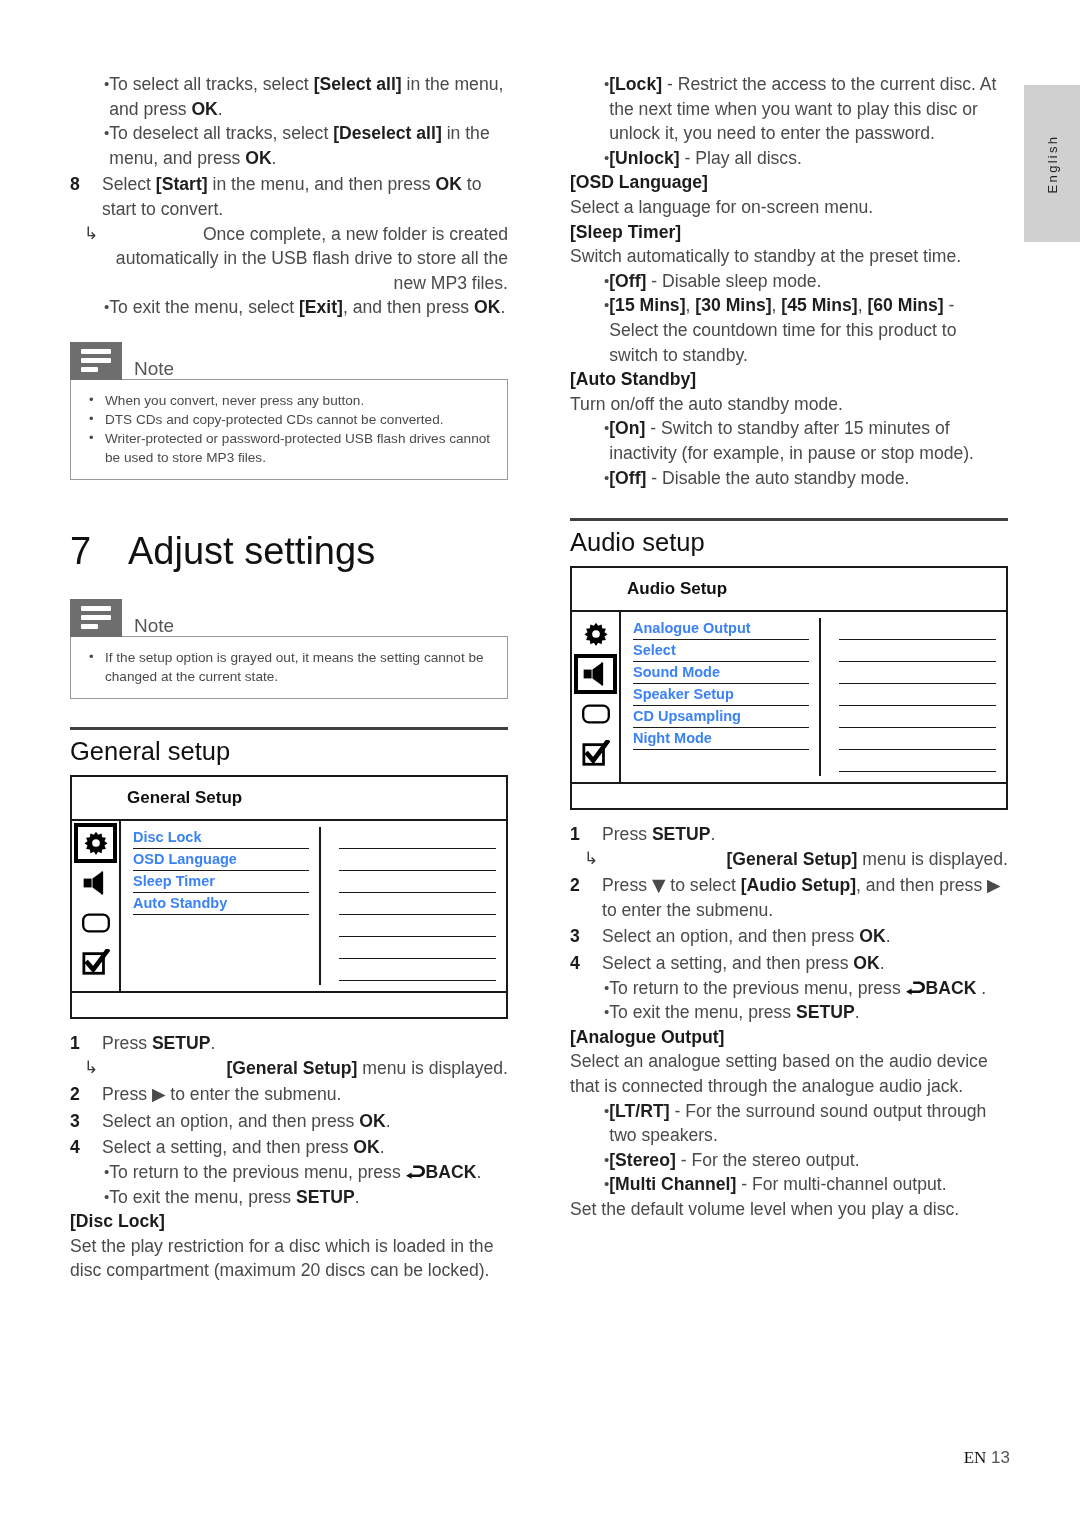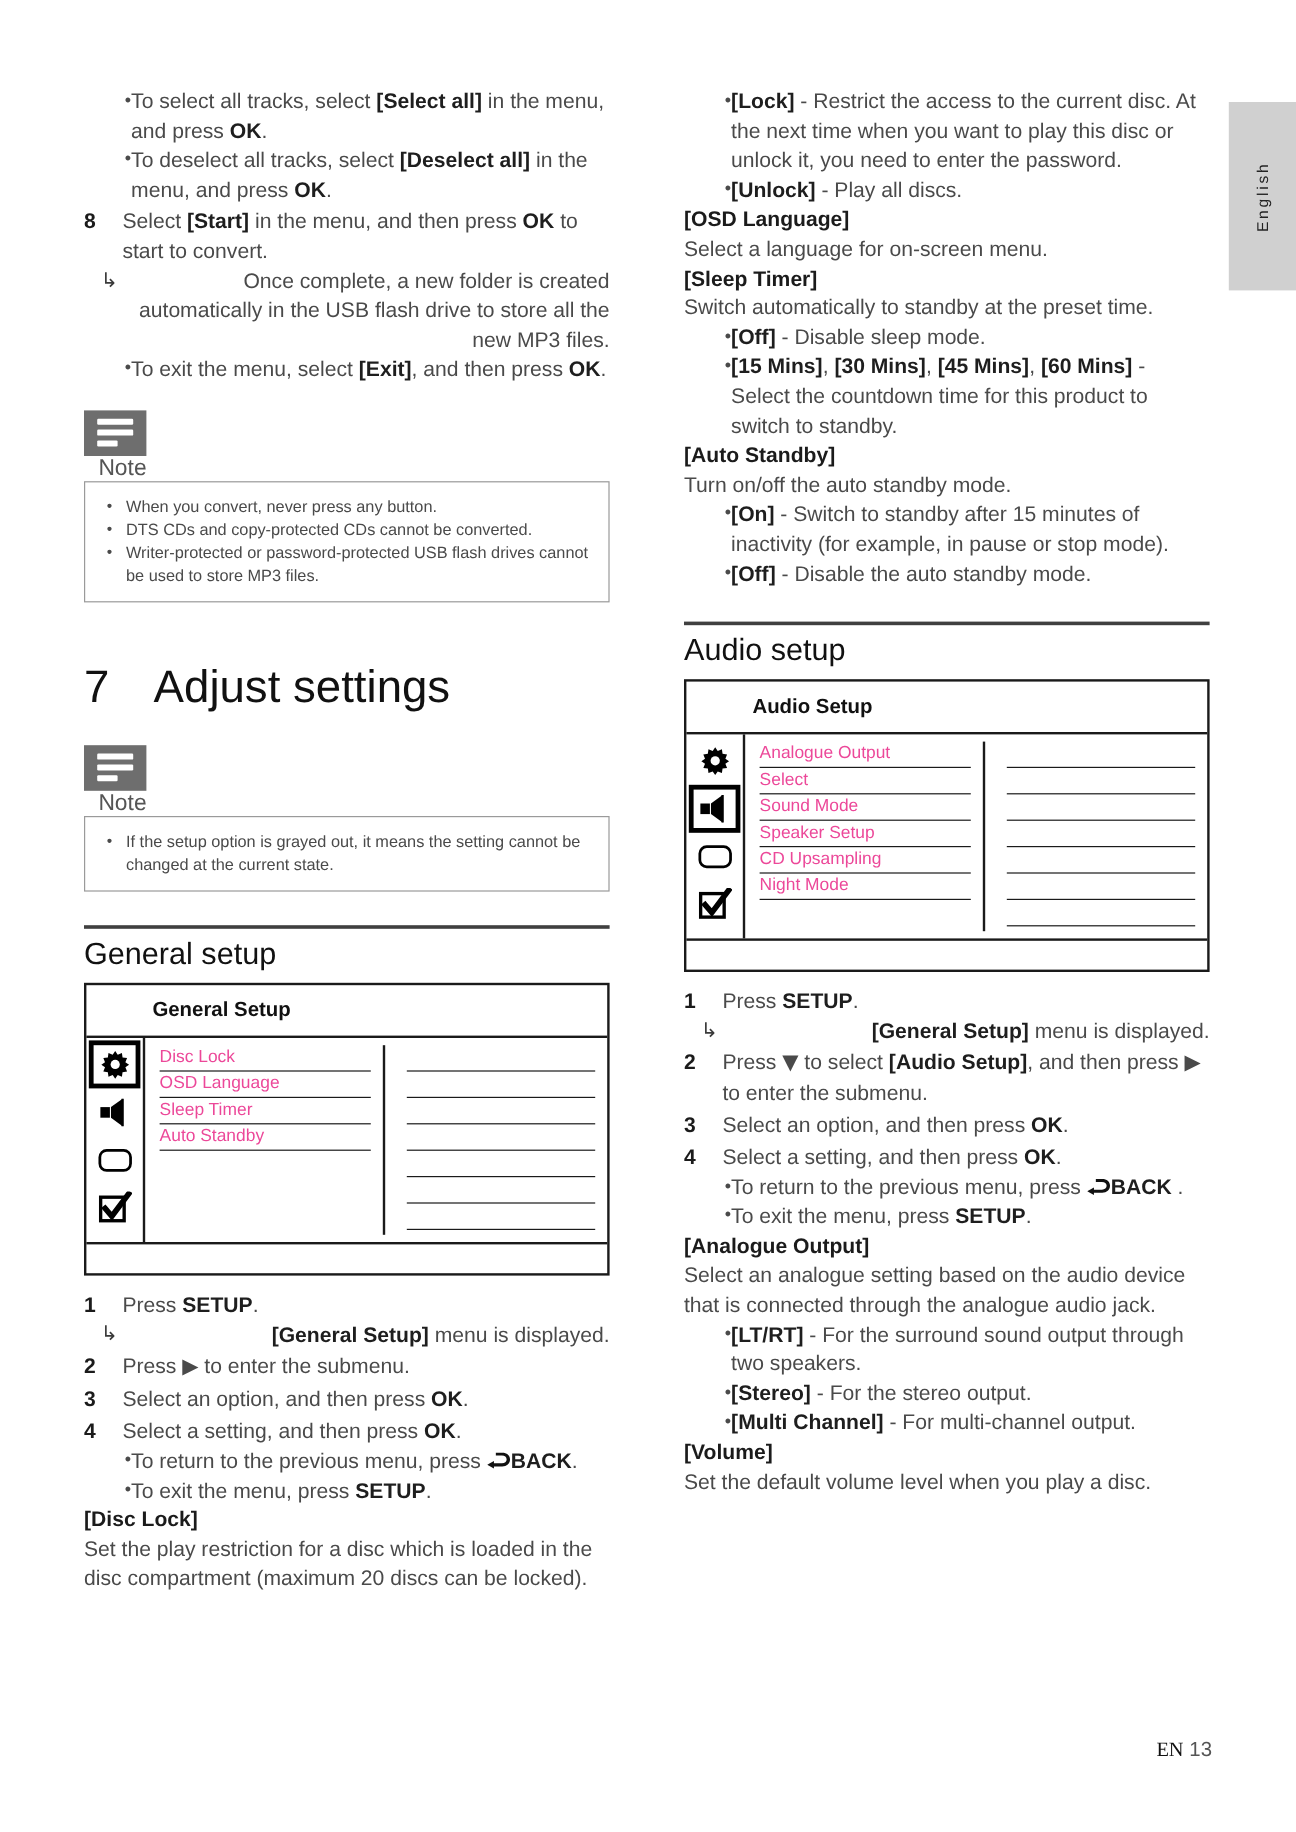--- a/index.html
+++ b/index.html
@@ -110,23 +110,22 @@
     justify-content: center; align-items: center;
     gap: 4px;
     position: relative;
     z-index: 2;
   }
   .note-tab i { display: block; background: #fff; height: 5px; border-radius: 1px; }
   .note-tab i.l1 { width: 30px; }
   .note-tab i.l2 { width: 30px; }
   .note-tab i.l3 { width: 17px; margin-right: 13px; }
   .note-head {
-    display: flex; align-items: flex-start;
+    display: flex; align-items: flex-end;
     margin-bottom: -1px;
-    flex-direction: column;
   }
   .note-title {
     font-size: 19px;
     color: #555;
     margin-left: 12px;
     font-family: "Liberation Sans", sans-serif;
   }
   .note-body {
     border: 1px solid #9a9a9a;
     padding: 11px 14px 12px 14px;
@@ -233,26 +232,27 @@
     margin: 2px 0 6px 0;
   }
   .osd-col-b {
     flex: 1 1 auto;
     padding: 0 10px 0 18px;
     margin: 2px 0 6px 0;
   }
   .osd-item {
     font-size: 14.5px;
     line-height: 19px;
-    color: #ec4899;
+    color: #3b82f6;
     border-bottom: 1.6px solid #1a1a1a;
     padding: 1px 0 1px 0;
     height: 22px;
     font-family: "Liberation Sans", sans-serif;
     white-space: nowrap;
+    font-weight: bold;
   }
   .osd-blank {
     height: 22px;
     border-bottom: 1.6px solid #1a1a1a;
     padding: 1px 0;
   }
   .osd-foot {
     border-top: 2px solid #1a1a1a;
     height: 26px;
   }
@@ -601,21 +601,20 @@
           <div class="bul">
             <div class="bul-dot">•</div>
             <div class="bul-body txt"><b>[Stereo]</b><span> - For the stereo output.</span></div>
           </div>
           <div class="bul">
             <div class="bul-dot">•</div>
             <div class="bul-body txt"><b>[Multi Channel]</b><span> - For multi-channel output.</span></div>
           </div>
         </div>
 
-      <div class="hdr-b">[Volume]</div>
       <div class="txt para">Set the default volume level when you play a disc.</div>
     </div>
 
   </div>
 
   <div class="footer">
     <span class="en">EN</span>
     <span class="pg">13</span>
   </div>
 

